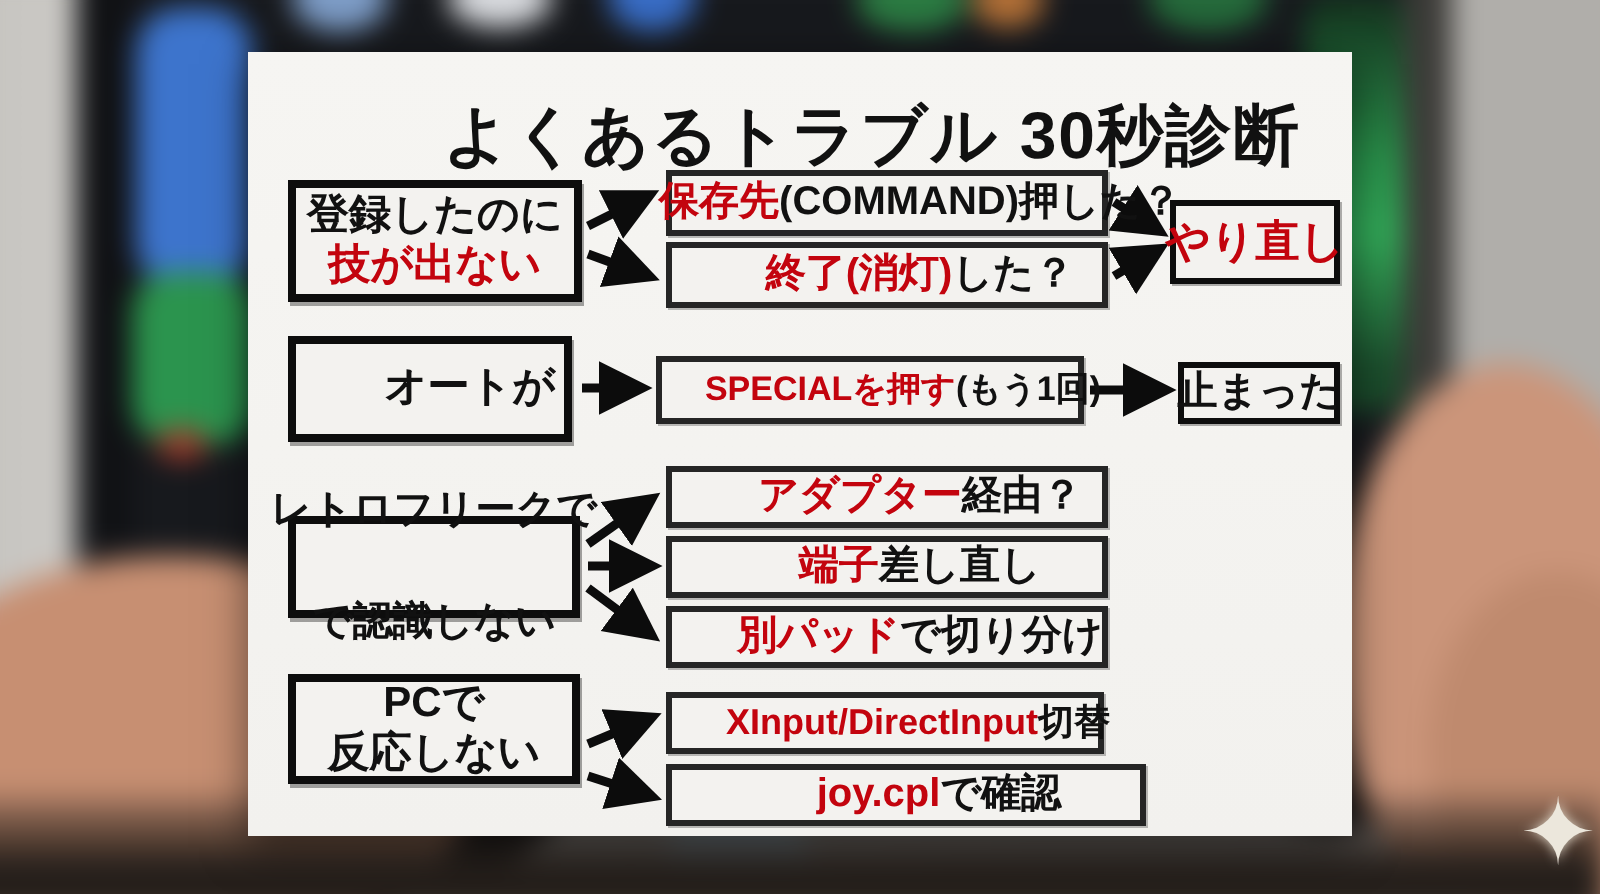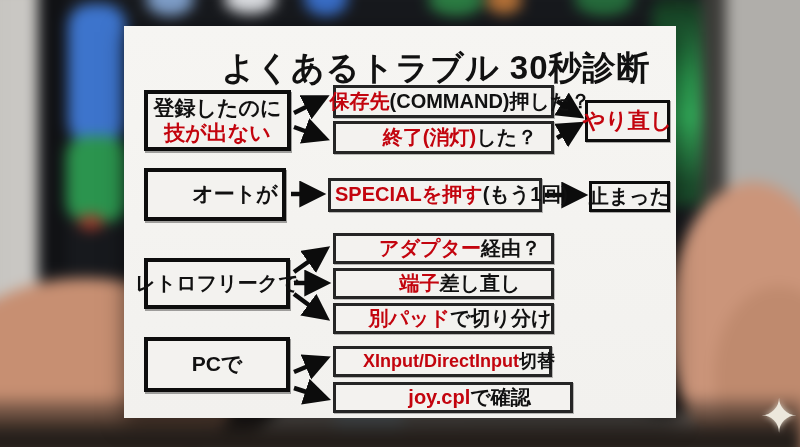--- a/index.html
+++ b/index.html
@@ -130,40 +130,42 @@
         </div>
         <div class="fbox target-box" style="left: 209px; top: 95px; width: 221px; height: 33px; font-size: 20px;">
           <div><span class="seg-red">終了(消灯)</span><span class="seg-black">した？</span></div>
         </div>
         <div class="fbox result-box" style="left: 461px; top: 74px; width: 85px; height: 42px; font-size: 22px;">
           <div><span class="seg-red">やり直し</span></div>
         </div>
         <div class="fbox src-box" style="left: 20px; top: 142px; width: 142px; height: 53px; font-size: 21px; padding-left: 40px;">
           <div><span class="seg-black">オートが</span></div>
         </div>
-        <div class="fbox target-box" style="left: 204px; top: 152px; width: 214px; height: 34px; font-size: 20px;">
+        <div class="fbox target-box" style="left: 204px; top: 152px; width: 214px; height: 34px; font-size: 17px;">
           <div><span class="seg-red">SPECIALを押す</span><span class="seg-black">(もう1回)</span></div>
         </div>
         <div class="fbox result-box" style="left: 465px; top: 155px; width: 81px; height: 31px; font-size: 20px;">
           <div><span class="seg-black">止まった</span></div>
         </div>
         <div class="fbox src-box" style="left: 20px; top: 232px; width: 146px; height: 51px; font-size: 20px; gap: 32px;">
           <div><span class="seg-black">レトロフリークで</span></div>
+          <div><span class="seg-black">で認識しない</span></div>
         </div>
         <div class="fbox target-box" style="left: 209px; top: 207px; width: 221px; height: 31px; font-size: 20px;">
           <div><span class="seg-red">アダプター</span><span class="seg-black">経由？</span></div>
         </div>
         <div class="fbox target-box" style="left: 209px; top: 242px; width: 221px; height: 31px; font-size: 20px; text-align: center;">
           <div><span class="seg-red">端子</span><span class="seg-black">差し直し</span></div>
         </div>
         <div class="fbox target-box" style="left: 209px; top: 277px; width: 221px; height: 31px; font-size: 20px;">
           <div><span class="seg-red">別パッド</span><span class="seg-black">で切り分け</span></div>
         </div>
         <div class="fbox src-box" style="left: 20px; top: 311px; width: 146px; height: 55px; font-size: 21px;">
           <div><span class="seg-black">PCで</span></div>
+          <div><span class="seg-black">反応しない</span></div>
         </div>
         <div class="fbox target-box" style="left: 209px; top: 320px; width: 219px; height: 31px; font-size: 18px;">
           <div><span class="seg-red">XInput/DirectInput</span><span class="seg-black">切替</span></div>
         </div>
         <div class="fbox target-box" style="left: 209px; top: 356px; width: 240px; height: 31px; font-size: 20px;">
           <div><span class="seg-red">joy.cpl</span><span class="seg-black">で確認</span></div>
         </div>
       </div>
   </div>
 

